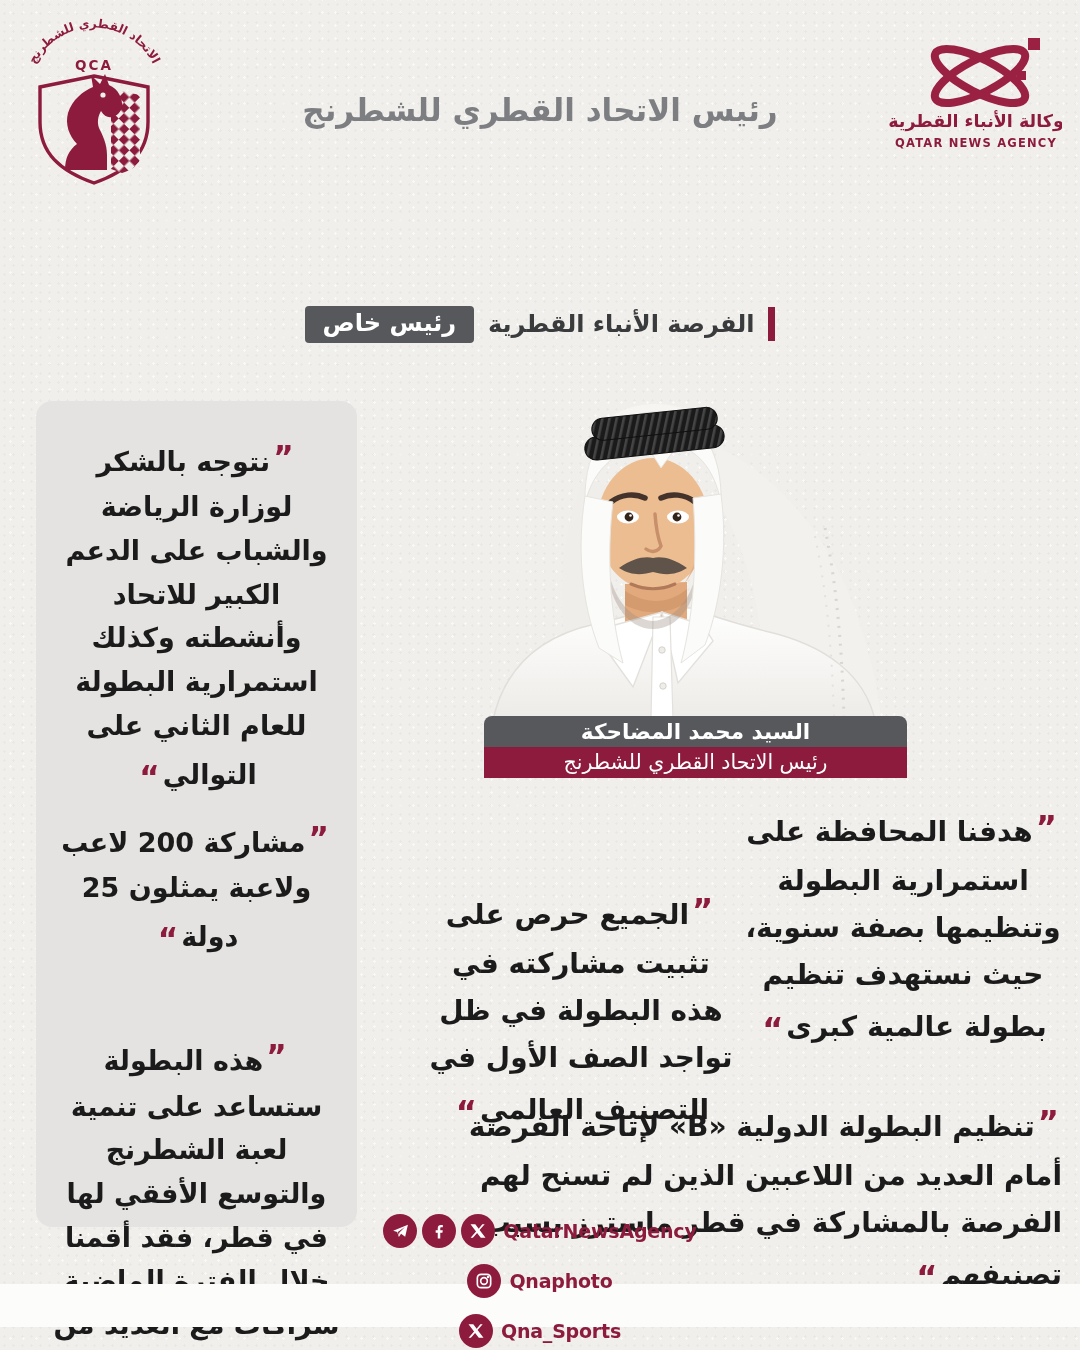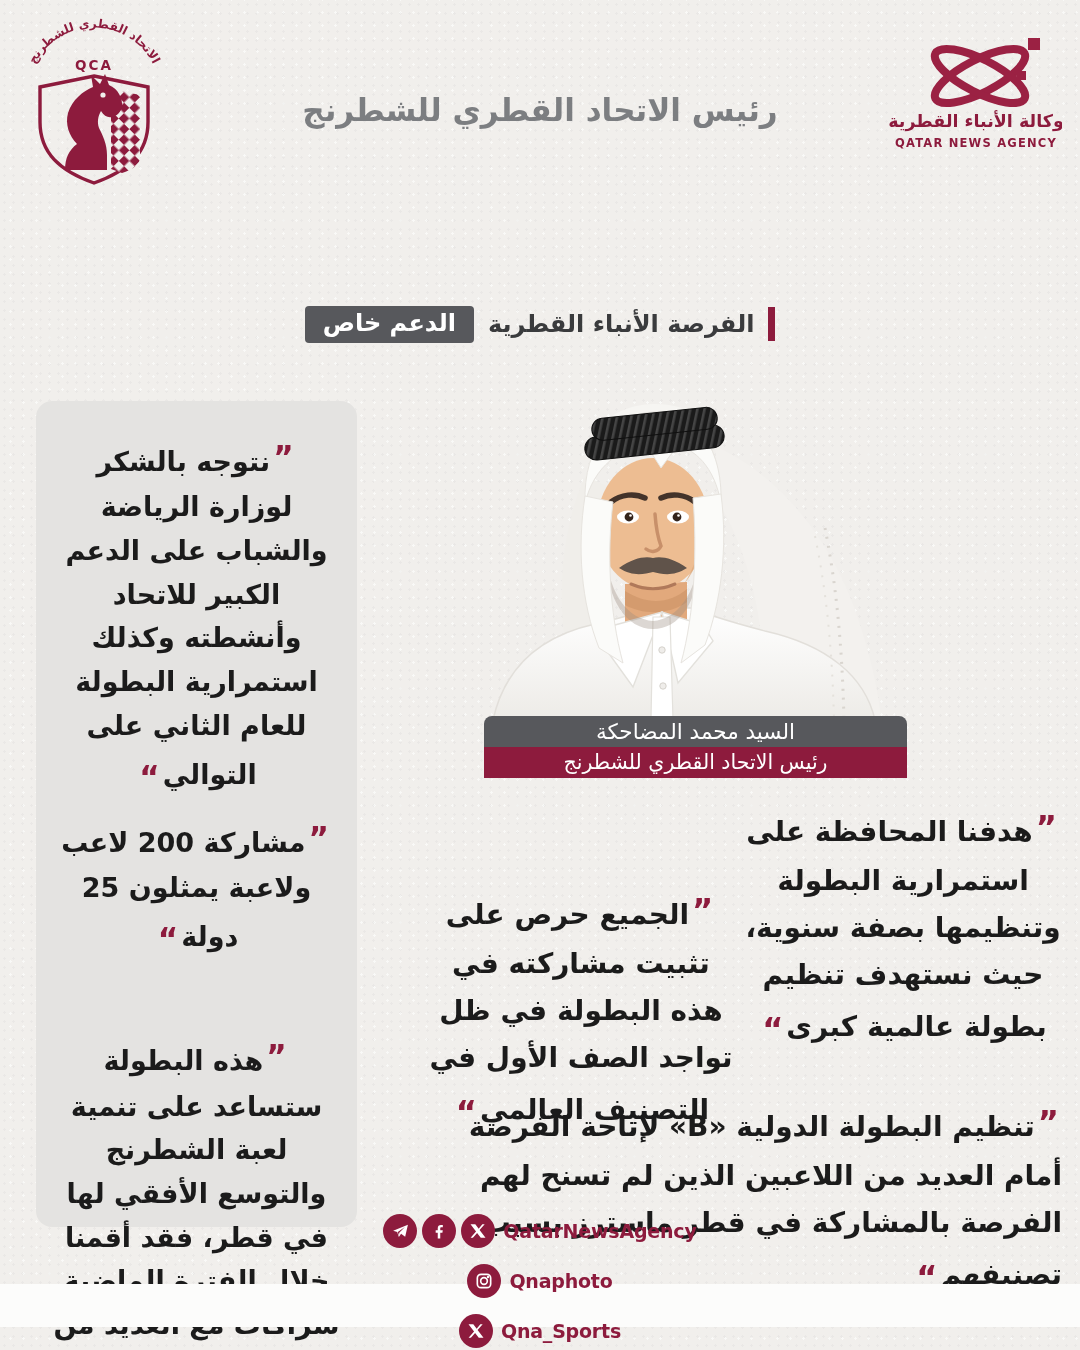--- a/index.html
+++ b/index.html
@@ -35,21 +35,21 @@
   .quote{direction:rtl;font-weight:700;color:var(--ink);}
   .sidebar .quote{font-size:27px;line-height:1.62;}
   .q1{margin-bottom:18px;}
   .q2{margin-bottom:74px;}
   .qm{color:var(--accent);font-weight:700;font-size:1.15em;position:relative;margin:0 3px;}
   .qm-open{top:-3px;}
   .qm-close{top:4px;}
   
   .portrait{left:465px;top:386px;width:450px;height:334px;}
   .caption{left:484px;top:716px;width:423px;}
-  .caption-name{height:31px;background:var(--badge-gray);color:#fff;font-size:21.5px;font-weight:400;text-align:center;line-height:31px;border-radius:8px 8px 0 0;direction:rtl;}
+  .caption-name{height:31px;background:var(--badge-gray);color:#fff;font-size:21.5px;font-weight:700;text-align:center;line-height:31px;border-radius:8px 8px 0 0;direction:rtl;}
   .caption-title{height:31px;background:var(--accent);color:#fff;font-size:20.5px;text-align:center;line-height:30px;direction:rtl;}
   
   .mq{font-size:28px;line-height:1.68;text-align:center;}
   .mq-right{left:745px;top:803px;width:316px;}
   .mq-mid{left:423px;top:846px;width:316px;margin-top:40px;}
   .bottom-quote{left:428px;top:1098px;width:634px;font-size:28px;line-height:1.68;text-align:right;}
   
   .footer{left:0;top:1284px;width:100%;height:43px;background:var(--footer-bg);display:flex;direction:ltr;justify-content:center;align-items:center;gap:16px;flex-direction:column;}
   .sgroup{display:flex;align-items:center;gap:8px;cursor:pointer;}
   .circles{display:flex;gap:5px;}
@@ -91,21 +91,21 @@
       <ellipse cx="100" cy="42" rx="50" ry="16.5" fill="none" stroke="#9b2143" stroke-width="8" transform="rotate(27 100 42)"></ellipse>
       <rect x="148" y="4" width="12" height="12" fill="#9b2143"></rect>
       <rect x="137" y="37" width="9" height="9" fill="#9b2143"></rect>
     </g>
     <text x="96" y="93" text-anchor="middle" font-size="17.5" font-weight="bold" fill="#8d1b3d" direction="rtl">وكالة الأنباء القطرية</text>
     <text x="96" y="113" text-anchor="middle" font-size="11.5" font-weight="bold" letter-spacing="1.2" fill="#8d1b3d">QATAR NEWS AGENCY</text>
   </svg>
 
   <div class="abs kicker" dir="rtl">رئيس الاتحاد القطري للشطرنج</div>
   <div class="abs badge-row">
-    <span class="badge" dir="rtl">الدعم خاص</span>
+    <span class="badge" dir="rtl">رئيس خاص</span>
     <span class="badge-suffix" dir="rtl">الفرصة الأنباء القطرية</span>
     <span class="badge-bar"></span>
   </div>
 
   <div class="abs sidebar">
     <div class="quote q1">
       <span class="qm qm-open">”</span><span>نتوجه بالشكر لوزارة الرياضة والشباب على الدعم الكبير للاتحاد وأنشطته وكذلك استمرارية البطولة للعام الثاني على التوالي</span><span class="qm qm-close">“</span>
     </div>
     <div class="quote q2">
       <span class="qm qm-open">”</span><span>مشاركة 200 لاعب ولاعبة يمثلون 25 دولة</span><span class="qm qm-close">“</span>

